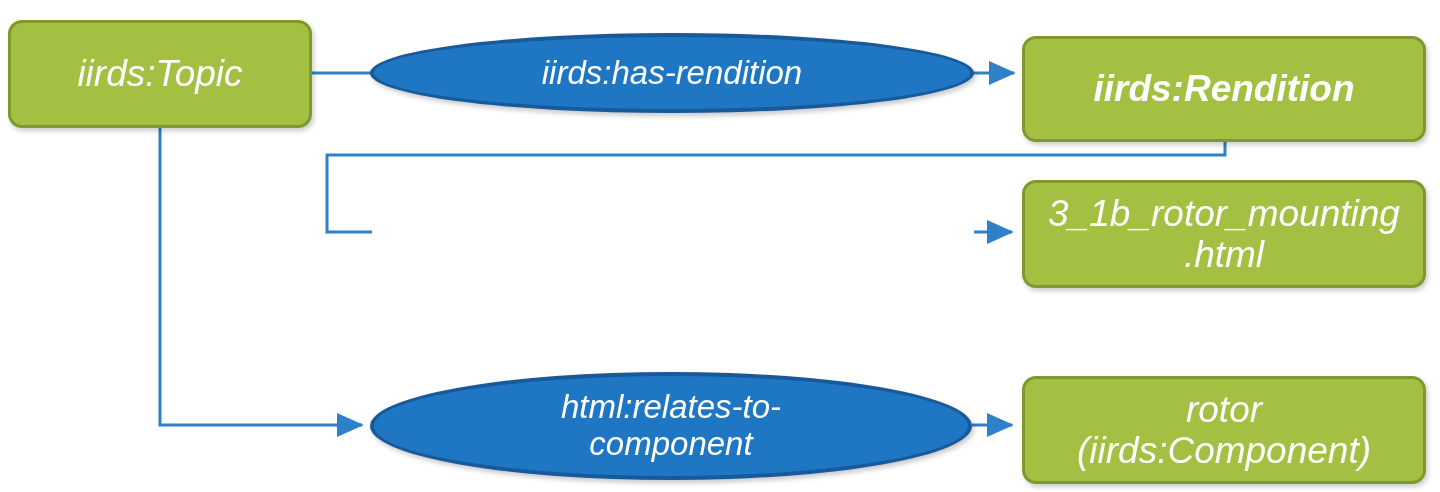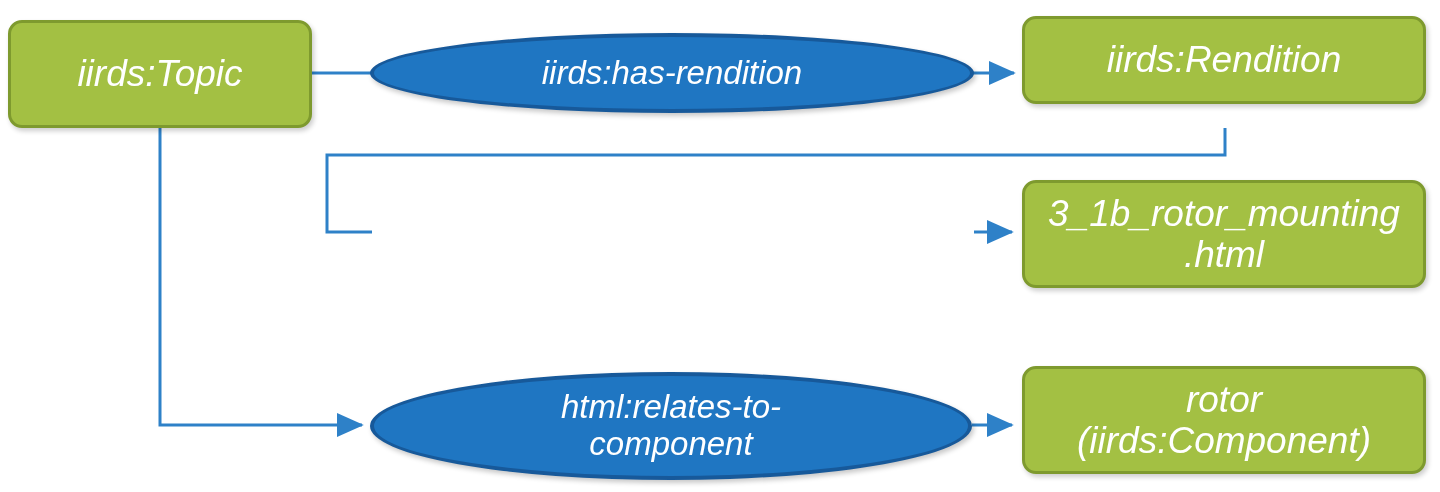--- a/index.html
+++ b/index.html
@@ -79,33 +79,33 @@
   </svg>
 
   <div class="node class-node" style="left:8px; top:20px; width:304px; height:108px;">
     <span class="node-label">iirds:Topic</span>
   </div>
 
   <div class="node prop-node" style="left:370px; top:33px; width:604px; height:80px;">
     <span class="node-label">iirds:has-rendition</span>
   </div>
 
-  <div class="node class-node" style="left:1022px; top:16px; width:404px; height:88px;">
+  <div class="node class-node" style="left:1022px; top:36px; width:404px; height:106px;font-weight:bold;">
     <span class="node-label">iirds:Rendition</span>
   </div>
 
 
   <div class="node class-node" style="left:1022px; top:180px; width:404px; height:108px;">
     <span class="node-label">3_1b_rotor_mounting
 .html</span>
   </div>
 
   <div class="node prop-node" style="left:370px; top:372px; width:602px; height:108px;">
     <span class="node-label">html:relates-to-
 component</span>
   </div>
 
-  <div class="node class-node" style="left:1022px; top:366px; width:404px; height:108px;">
+  <div class="node class-node" style="left:1022px; top:376px; width:404px; height:108px;">
     <span class="node-label">rotor
 (iirds:Component)</span>
   </div>
 
 </div>
 
 </body></html>

